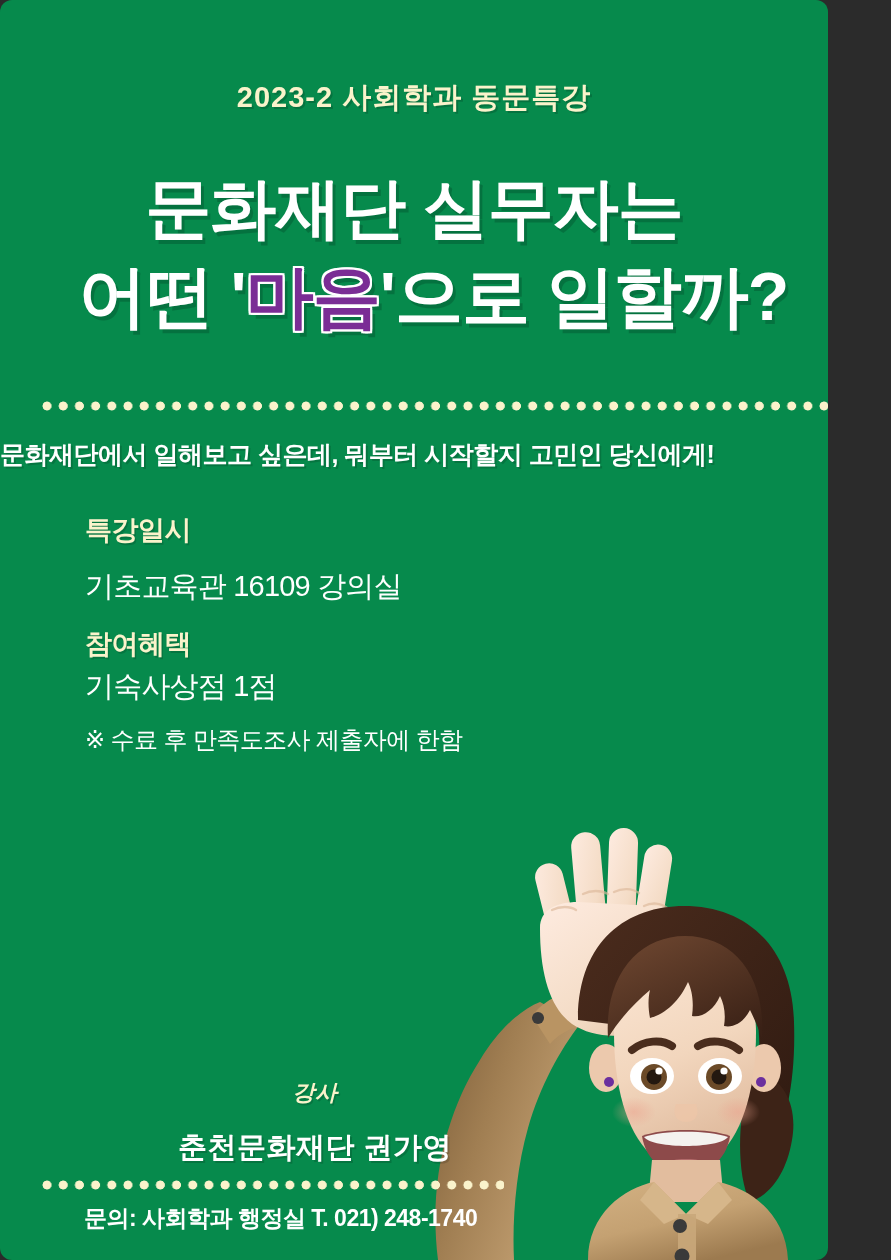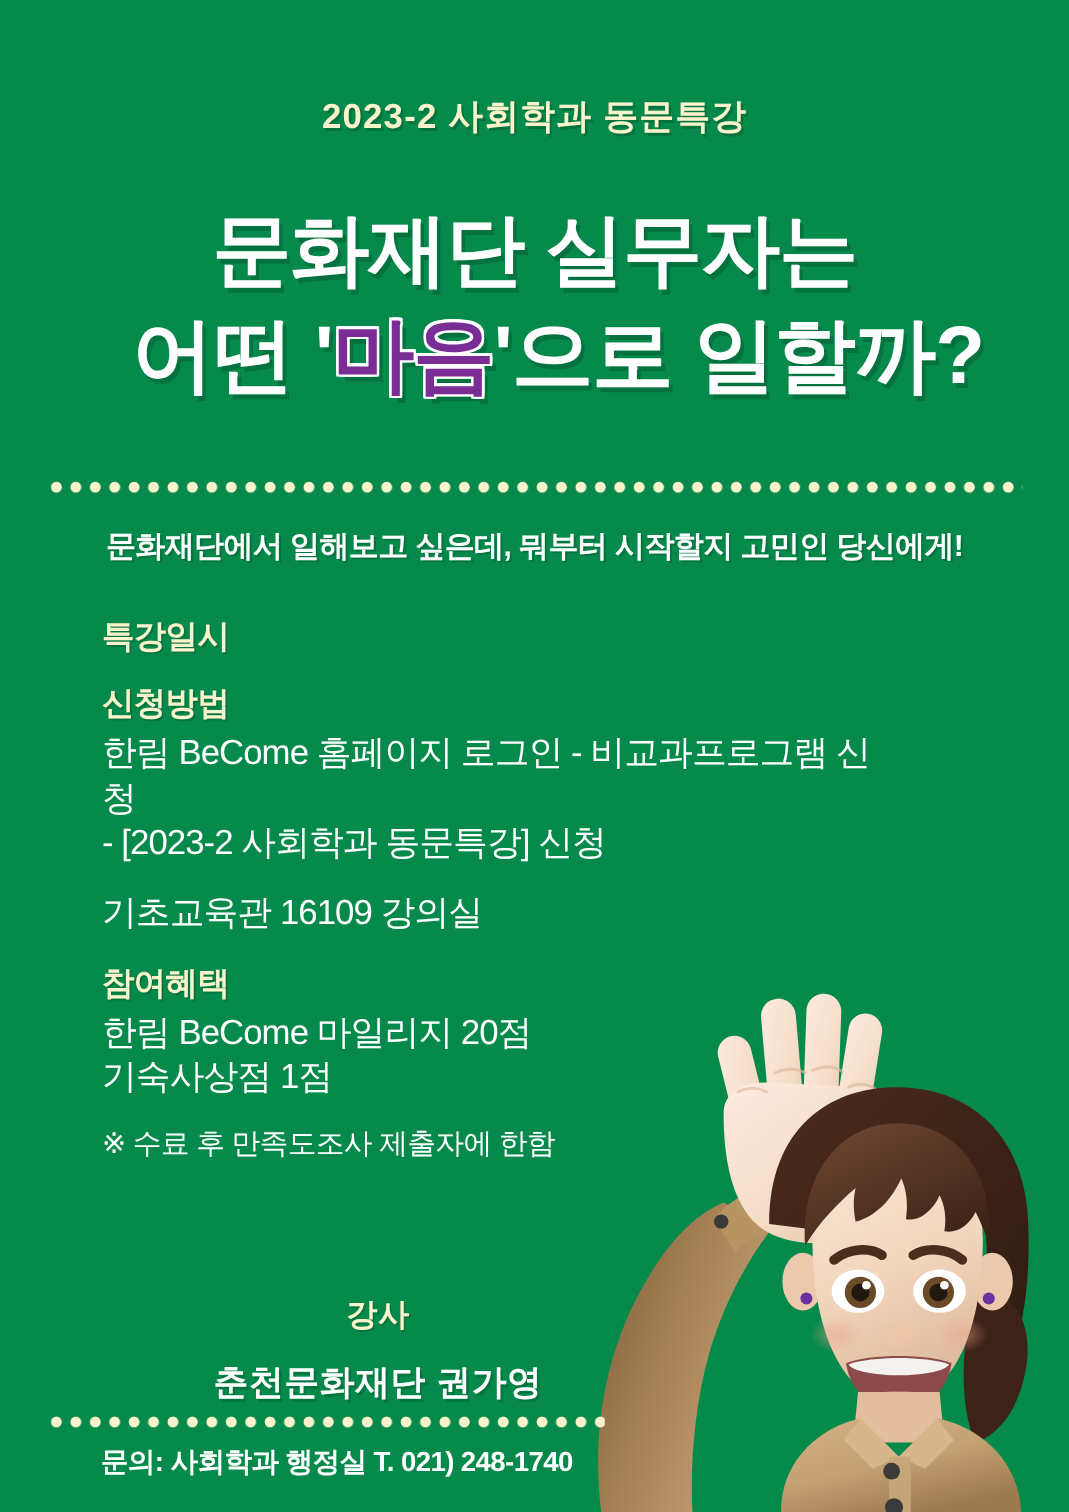--- a/index.html
+++ b/index.html
@@ -2,25 +2,26 @@
 <html><head>
 <meta charset="utf-8">
 <style>
   html, body {
     margin: 0;
     padding: 0;
     background: #2b2b2b;
   }
   #poster {
     position: relative;
-    width: 891px;
+    width: 828px;
     height: 1260px;
     overflow: hidden;
     background: #068a4c;
     font-family: "Liberation Sans", "DejaVu Sans", sans-serif;
+    border-radius: 12px;
     -webkit-font-smoothing: antialiased;
   }
 
   
   #eyebrow {
     position: absolute;
     left: 0; right: 0;
     top: 78px;
     text-align: center;
     font-size: 29px;
@@ -70,21 +71,21 @@
     background-repeat: repeat-x;
   }
   #dotrule-top    { left: 42px; width: 810px; top: 401px; }
   #dotrule-bottom { left: 42px; width: 462px; top: 1180px; }
 
   
   #tagline {
     position: absolute;
     left: 0; right: 0;
     top: 438px;
-    text-align: center;
+    text-align: left;
     font-size: 25px;
     font-weight: 700;
     color: #ffffff;
     letter-spacing: -0.5px;
     text-shadow: 2px 2px 0 rgba(0,0,0,0.15);
     z-index: 5;
   }
 
   
   #info {
@@ -121,25 +122,26 @@
   
   #speaker {
     position: absolute;
     left: 70px;
     top: 1078px;
     width: 490px;
     text-align: center;
     z-index: 5;
   }
   #speaker-label {
-    font-size: 26px;
+    font-size: 22px;
     font-weight: 800;
     color: #faf3cb;
     letter-spacing: 0.5px;
     text-shadow: 1.5px 2px 0 rgba(0,0,0,0.15);
+    font-style: italic;
   }
   #speaker-name {
     margin-top: 20px;
     font-size: 29px;
     font-weight: 800;
     color: #ffffff;
     letter-spacing: 0.5px;
     text-shadow: 2px 2px 0 rgba(0,0,0,0.15);
   }
 
@@ -184,33 +186,27 @@
   <div id="dotrule-top" class="dotrule"></div>
 
   <div id="tagline">문화재단에서 일해보고 싶은데, 뭐부터 시작할지 고민인 당신에게!</div>
 
   <div id="info">
 
     <div class="info-block">
       <div class="info-label">특강일시</div>
     </div>
 
-    <div class="info-block">
-      <div class="info-label">신청방법</div>
-      <div class="info-value">한림 BeCome 홈페이지 로그인 - 비교과프로그램 신청</div>
-      <div class="info-value">- [2023-2 사회학과 동문특강] 신청</div>
-    </div>
 
     <div class="info-block">
       <div class="info-value">기초교육관 16109 강의실</div>
     </div>
 
     <div class="info-block">
       <div class="info-label">참여혜택</div>
-      <div class="info-value">한림 BeCome 마일리지 20점</div>
       <div class="info-value">기숙사상점 1점</div>
       <div class="info-note">※ 수료 후 만족도조사 제출자에 한함</div>
     </div>
 
   </div>
 
   <div id="speaker">
     <div id="speaker-label">강사</div>
     <div id="speaker-name">춘천문화재단 권가영</div>
   </div>

